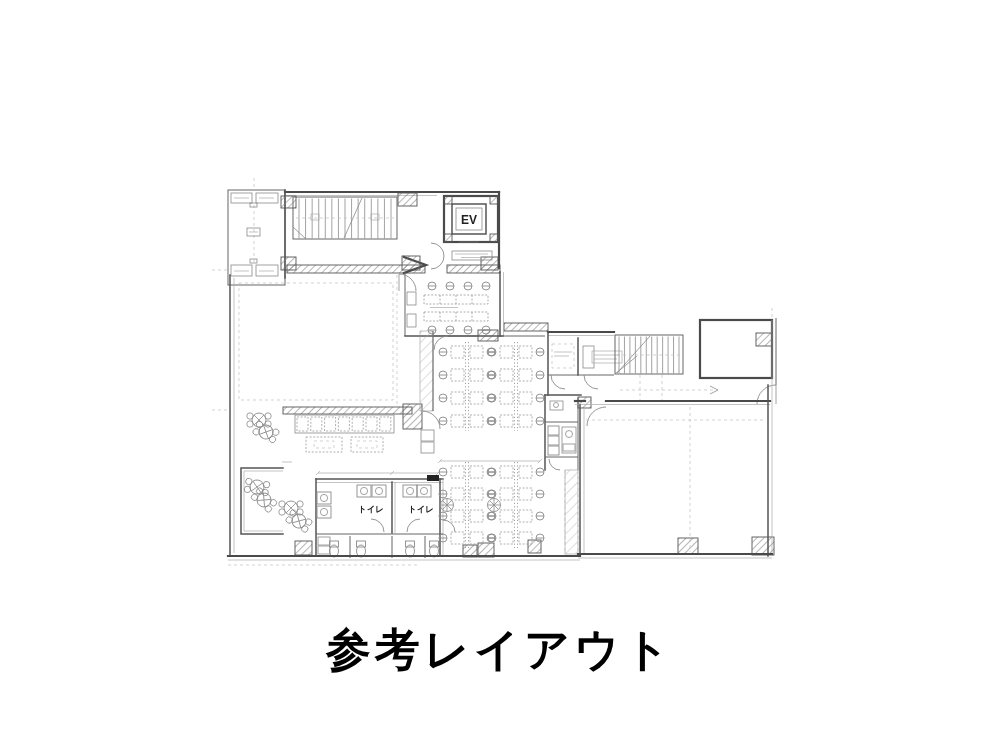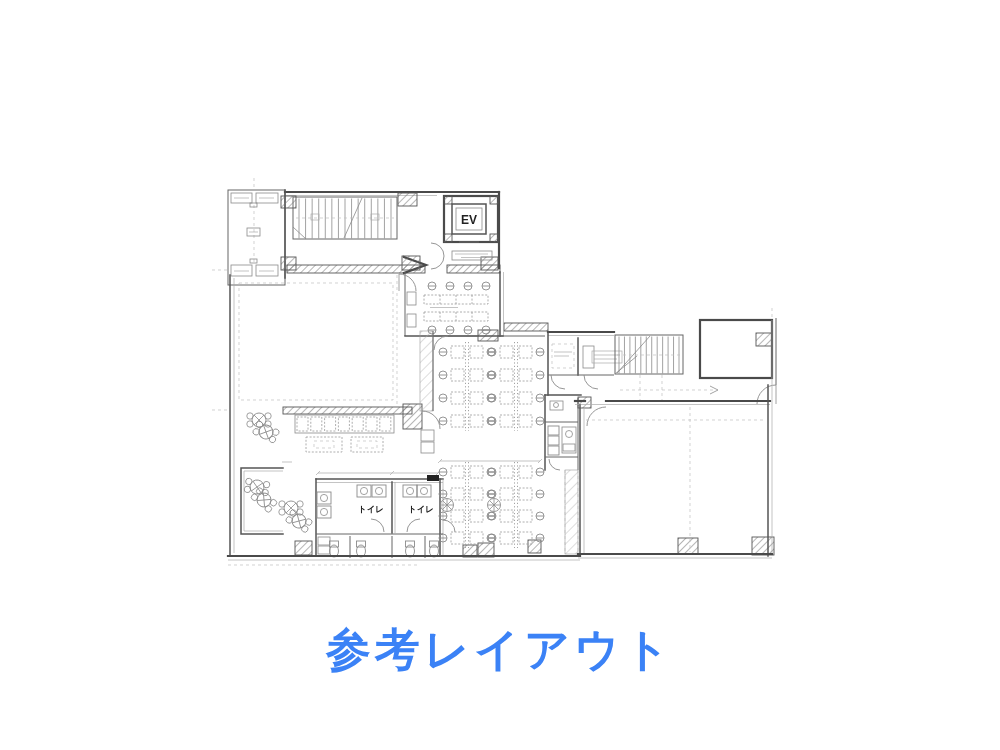--- a/index.html
+++ b/index.html
@@ -1,20 +1,20 @@
 <!DOCTYPE html>
 <html><head>
 <meta charset="utf-8">
 <style>
   html,body{margin:0;padding:0;background:#fff;}
   .page{position:relative;width:1000px;height:750px;background:#fff;overflow:hidden;
         font-family:"Liberation Sans","DejaVu Sans",sans-serif;border-radius:20px;}
   .plan-svg{position:absolute;left:0;top:0;}
   .caption{position:absolute;left:0;top:620px;width:100%;text-align:center;
-           font-size:45px;font-weight:700;color:#3b82f6;letter-spacing:4px;}
+           font-size:45px;font-weight:700;color:#000000;letter-spacing:4px;}
   .w2{stroke:#4a4a4a;stroke-width:2.2;fill:none;stroke-linecap:square}
   .w15{stroke:#555;stroke-width:1.5;fill:none;stroke-linecap:square}
   .w1{stroke:#666;stroke-width:1;fill:none}
   .thin{stroke:#8a8a8a;stroke-width:.8;fill:none}
   .hair{stroke:#aaa;stroke-width:.7;fill:none}
   .dashL{stroke:#bfbfbf;stroke-width:.7;fill:none;stroke-dasharray:3 3}
   .deskR{stroke:#999;stroke-width:.8;fill:none;stroke-dasharray:2 1.6}
   .dot{stroke:#999;stroke-width:.9;fill:none;stroke-dasharray:1.2 2.2}
   .furn{stroke:#8a8a8a;stroke-width:.9;fill:none}
   .hatchF{fill:url(#hp);stroke:#555;stroke-width:.9}

